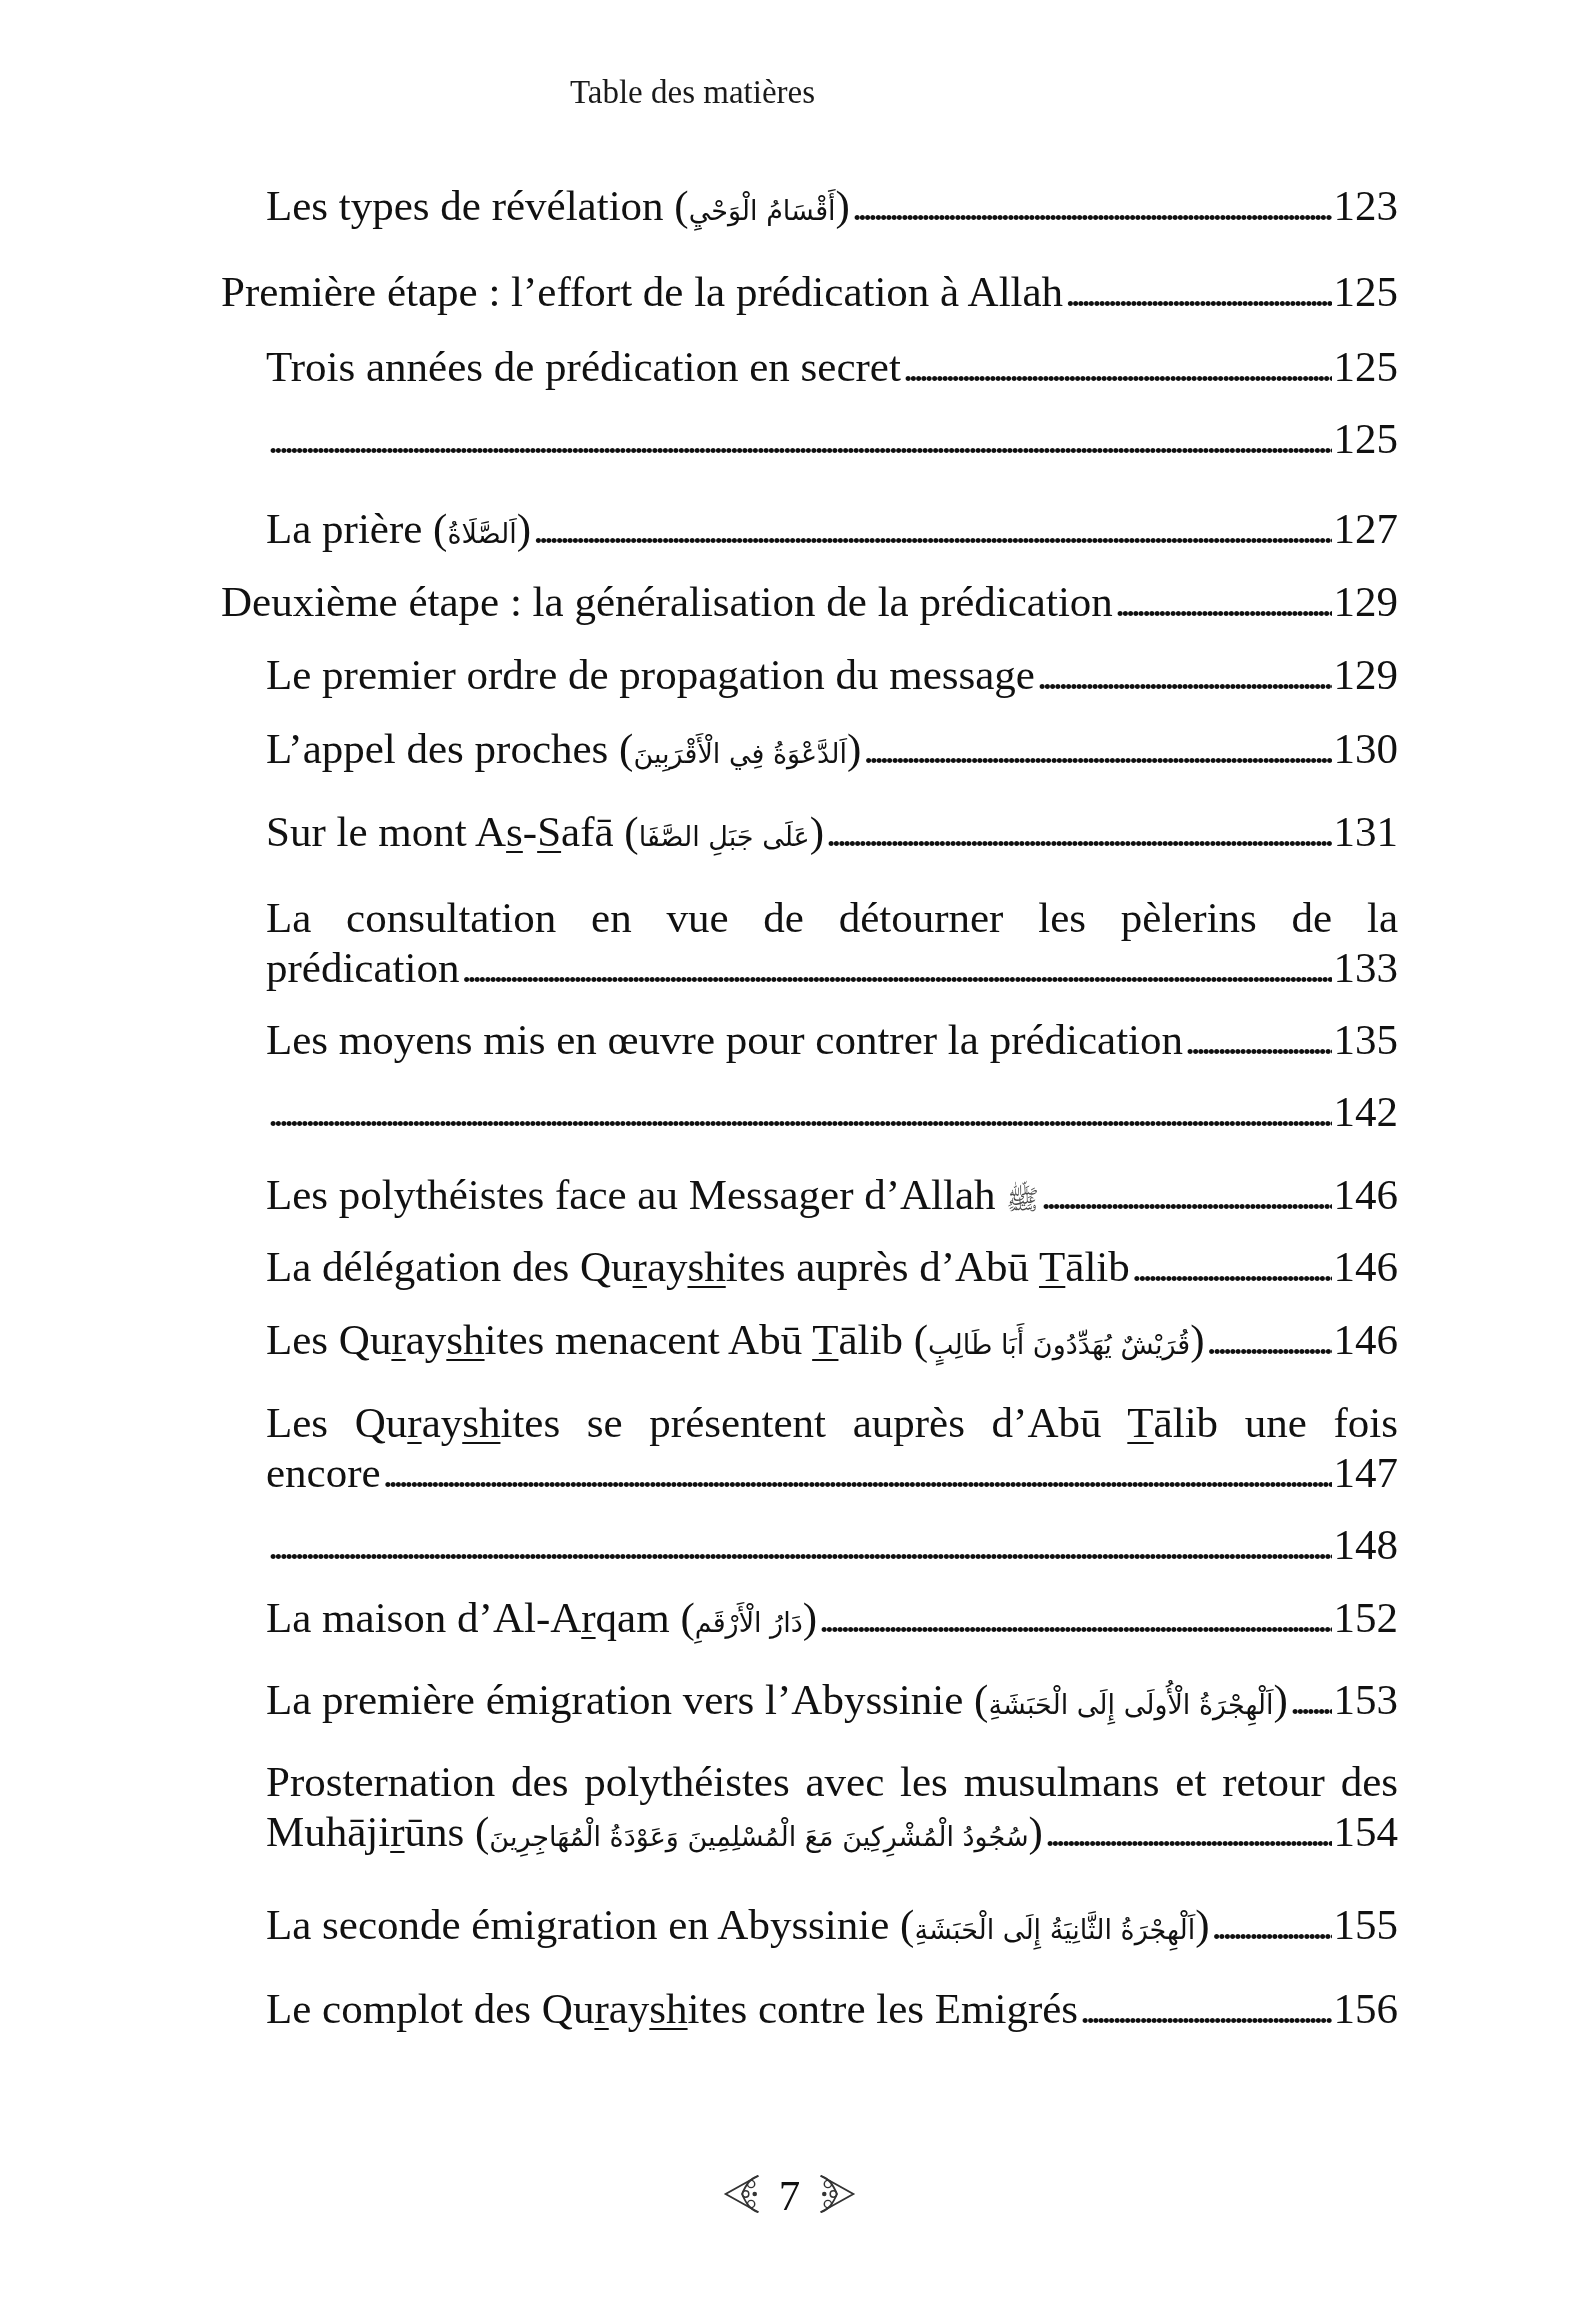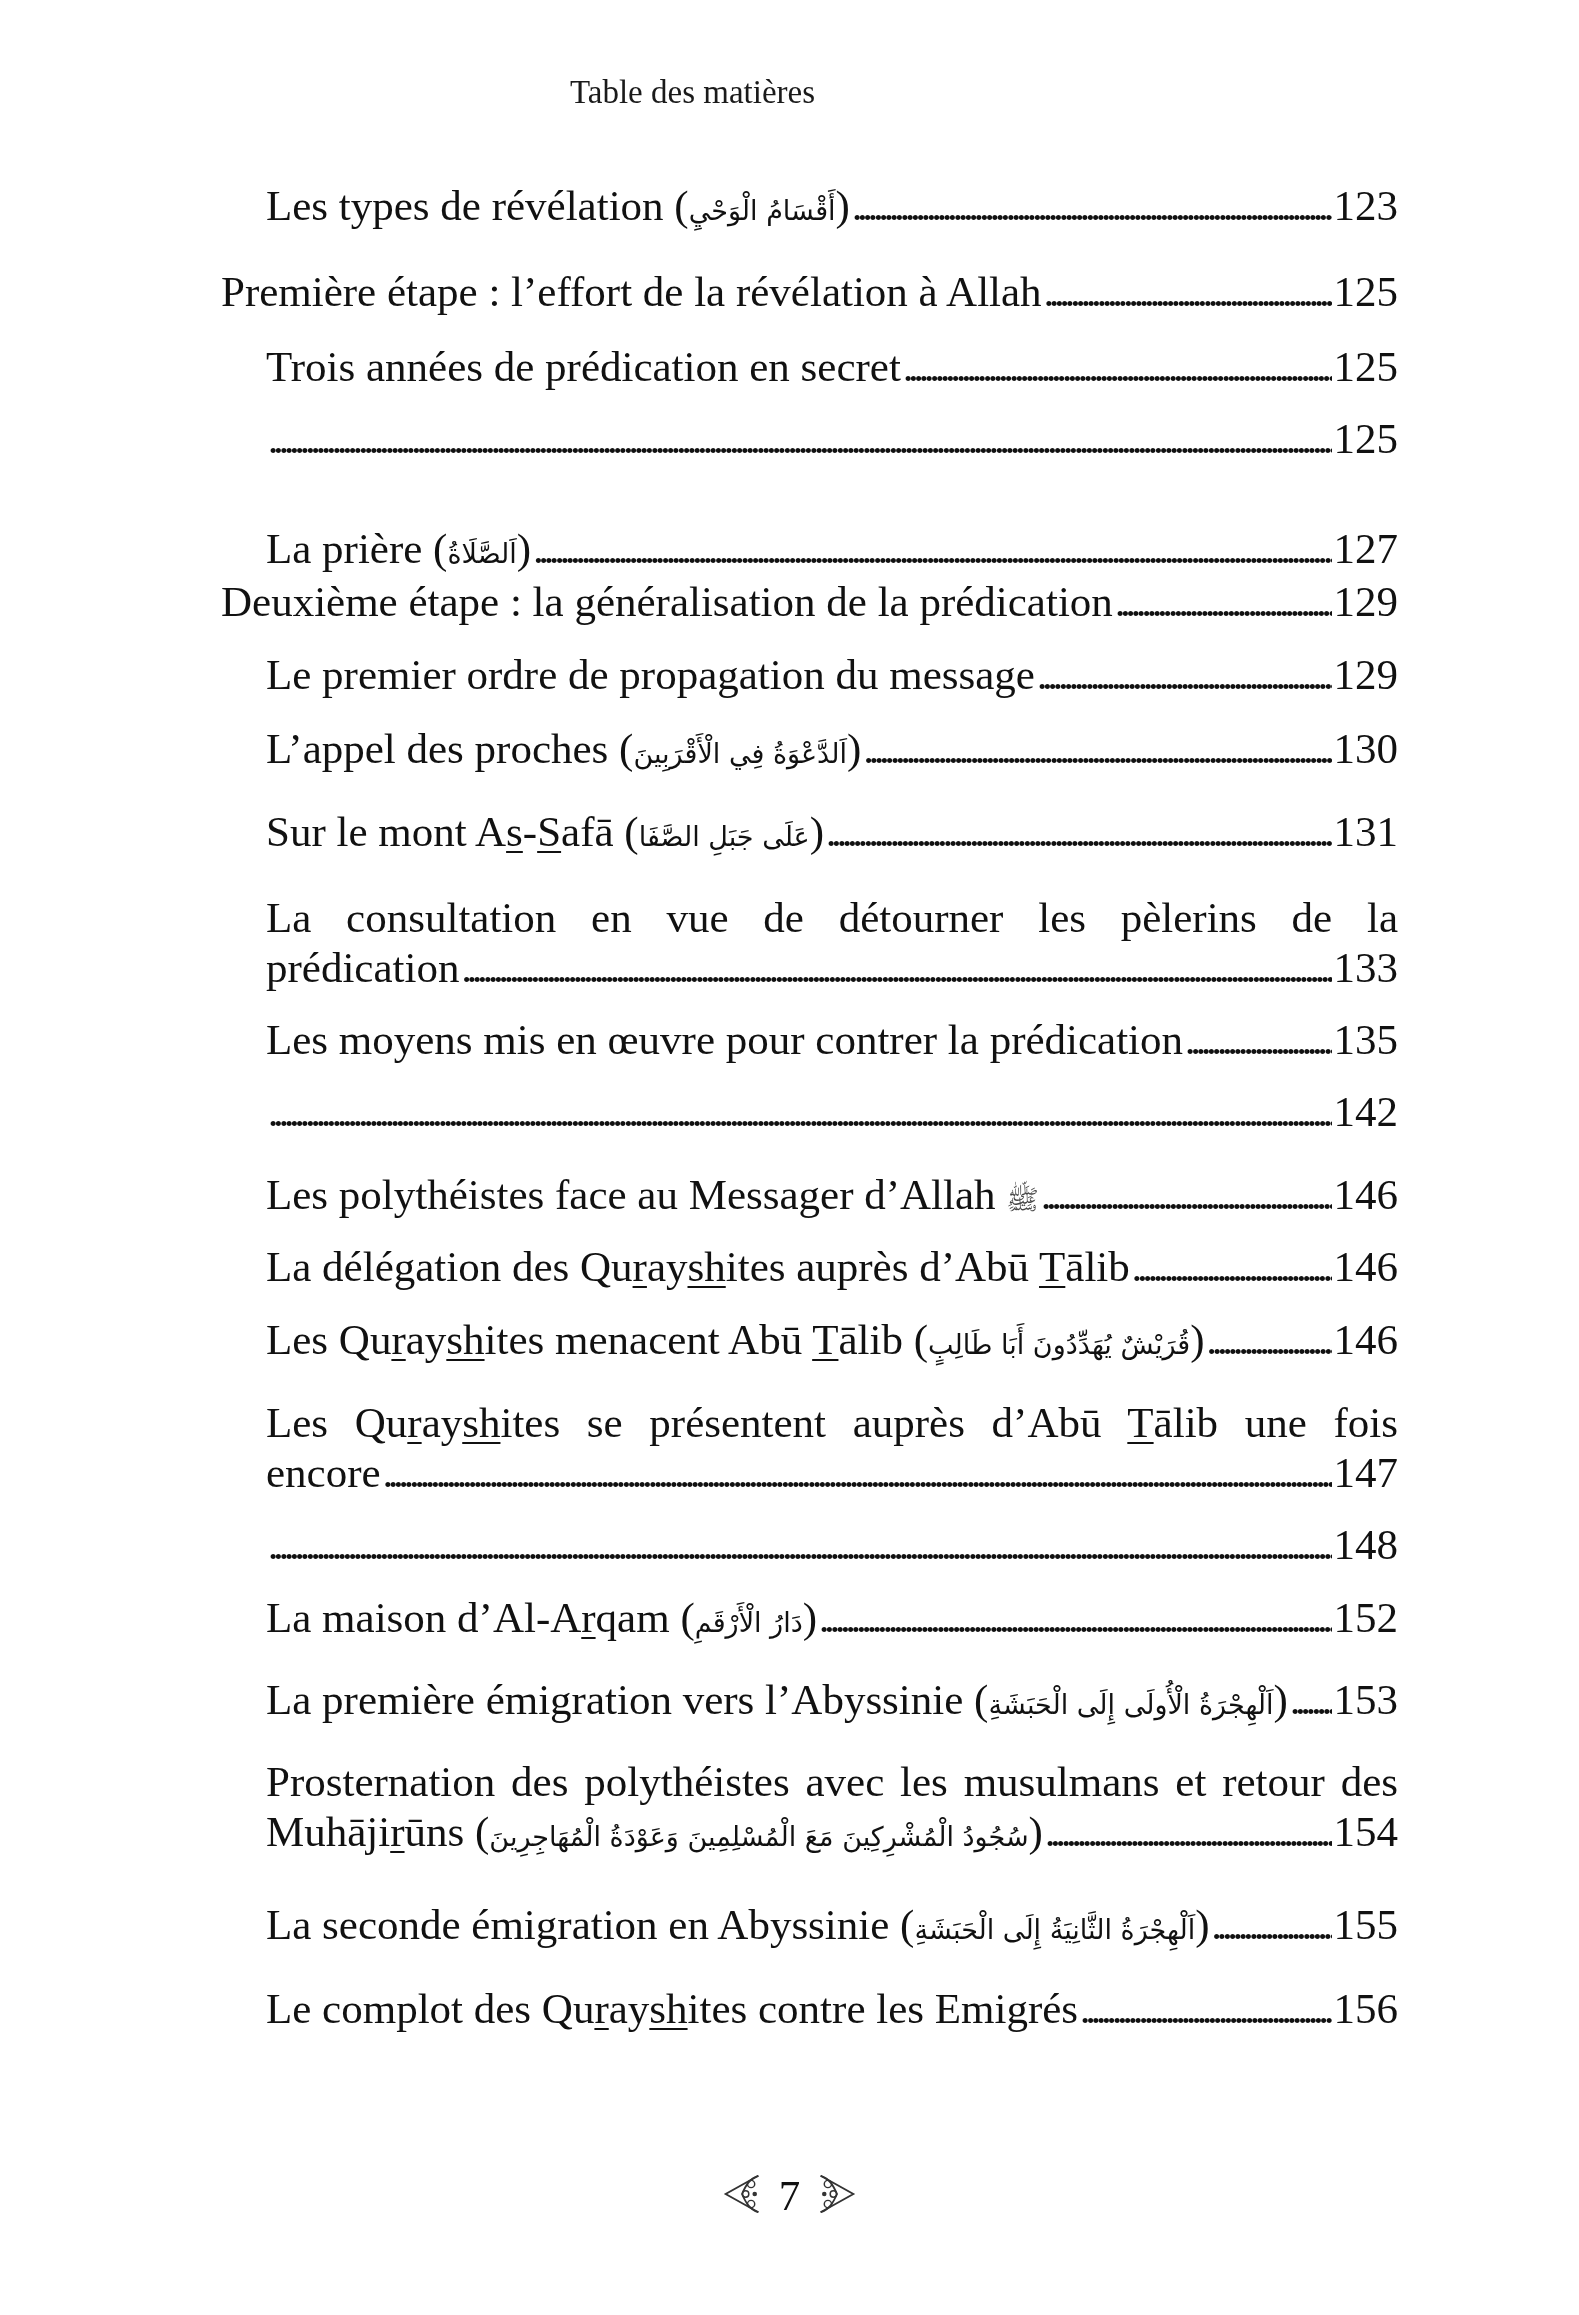--- a/index.html
+++ b/index.html
@@ -34,39 +34,39 @@
 <div id="toc">
     <div class="entry lvl2" style="top: 181px;">
       <div class="row">
         <span class="t">Les types de révélation <span class="paren">(<span class="ar">أَقْسَامُ الْوَحْيِ</span>)</span></span>
         <span class="dots"></span>
         <span class="pg">123</span>
       </div>
     </div>
     <div class="entry lvl1" style="top: 267px;">
       <div class="row">
-        <span class="t">Première étape : l’effort de la révélation à Allah</span>
+        <span class="t">Première étape : l’effort de la prédication à Allah</span>
         <span class="dots"></span>
         <span class="pg">125</span>
       </div>
     </div>
     <div class="entry lvl2" style="top: 342px;">
       <div class="row">
         <span class="t">Trois années de prédication en secret</span>
         <span class="dots"></span>
         <span class="pg">125</span>
       </div>
     </div>
     <div class="entry lvl2" style="top: 414px;">
       <div class="row">
         <span class="dots"></span>
         <span class="pg">125</span>
       </div>
     </div>
-    <div class="entry lvl2" style="top: 524px;">
+    <div class="entry lvl2" style="top: 504px;">
       <div class="row">
         <span class="t">La prière <span class="paren">(<span class="ar">اَلصَّلَاةُ</span>)</span></span>
         <span class="dots"></span>
         <span class="pg">127</span>
       </div>
     </div>
     <div class="entry lvl1" style="top: 577px;">
       <div class="row">
         <span class="t">Deuxième étape : la généralisation de la prédication</span>
         <span class="dots"></span>

